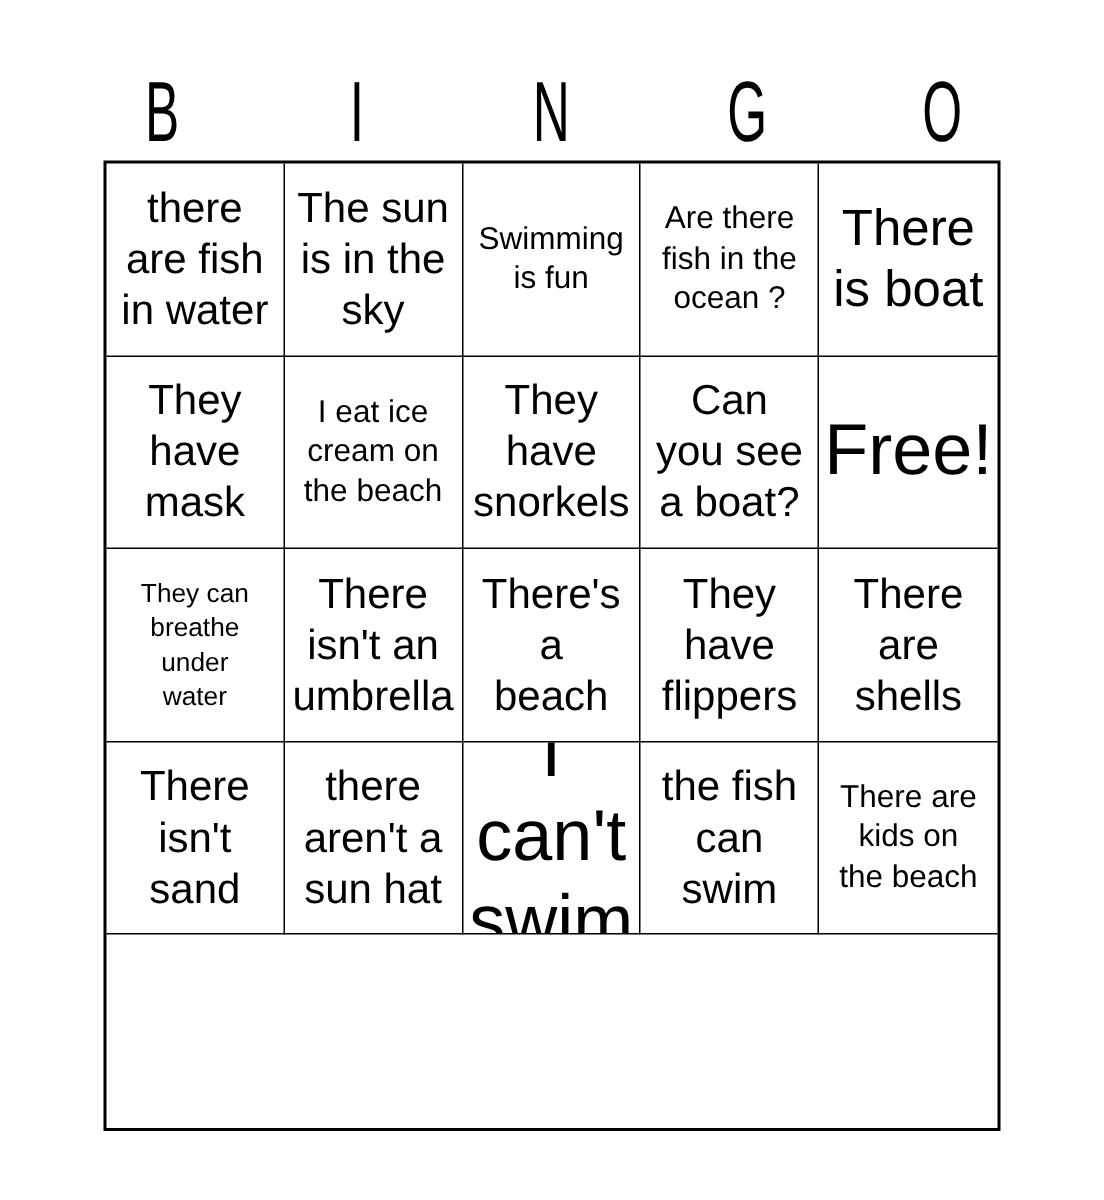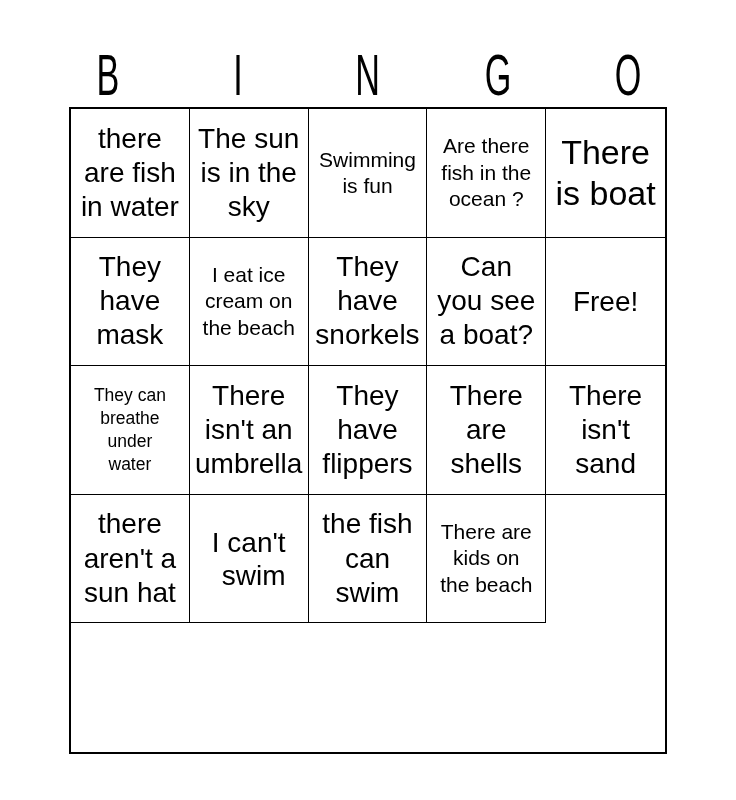--- a/index.html
+++ b/index.html
@@ -20,21 +20,21 @@
     border:2px solid #000; display:grid;
     grid-template-columns:repeat(5,1fr); grid-template-rows:repeat(5,1fr);
     background:#fff; }
   .cell { border-right:1.5px solid #000; border-bottom:1.5px solid #000;
     display:flex; align-items:center; justify-content:center;
     text-align:center; white-space:pre-line; line-height:1.2;
     padding:2px 1px; overflow:hidden; }
   .cell:nth-child(5n) { border-right:none; }
   .cell:nth-child(n+21) { border-bottom:none; }
 
-  .sz-xl  { font-size:28px; line-height:1.18;text-align:right; }
+  .sz-xl  { font-size:48px; line-height:1.18; }
   .sz-lg2 { font-size:34px; line-height:1.2;  }
   .sz-lg  { font-size:28px; line-height:1.22; }
   .sz-md  { font-size:21px; line-height:1.25; }
   .sz-sm  { font-size:17.5px; line-height:1.3; }
 </style>
 </head>
 <body>
 
 <div class="page">
 
@@ -76,20 +76,23 @@
 a boat?</div>
     <div class="cell sz-xl">Free!</div>
     <div class="cell sz-sm">They can
 breathe
 under
 water</div>
 
     <div class="cell sz-lg">There
 isn't an
 umbrella</div>
+    <div class="cell sz-lg">There's
+a
+beach</div>
     <div class="cell sz-lg">They
 have
 flippers</div>
     <div class="cell sz-lg">There
 are
 shells</div>
 
     <div class="cell sz-lg">There
 isn't
 sand</div>

